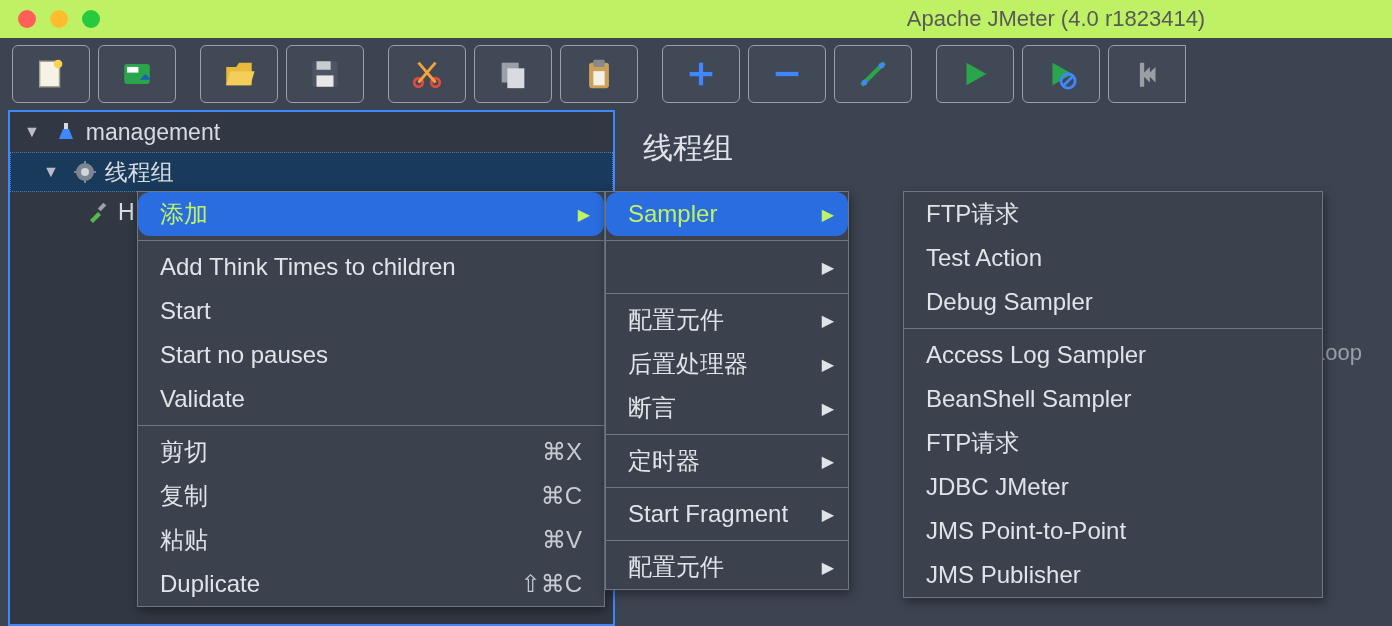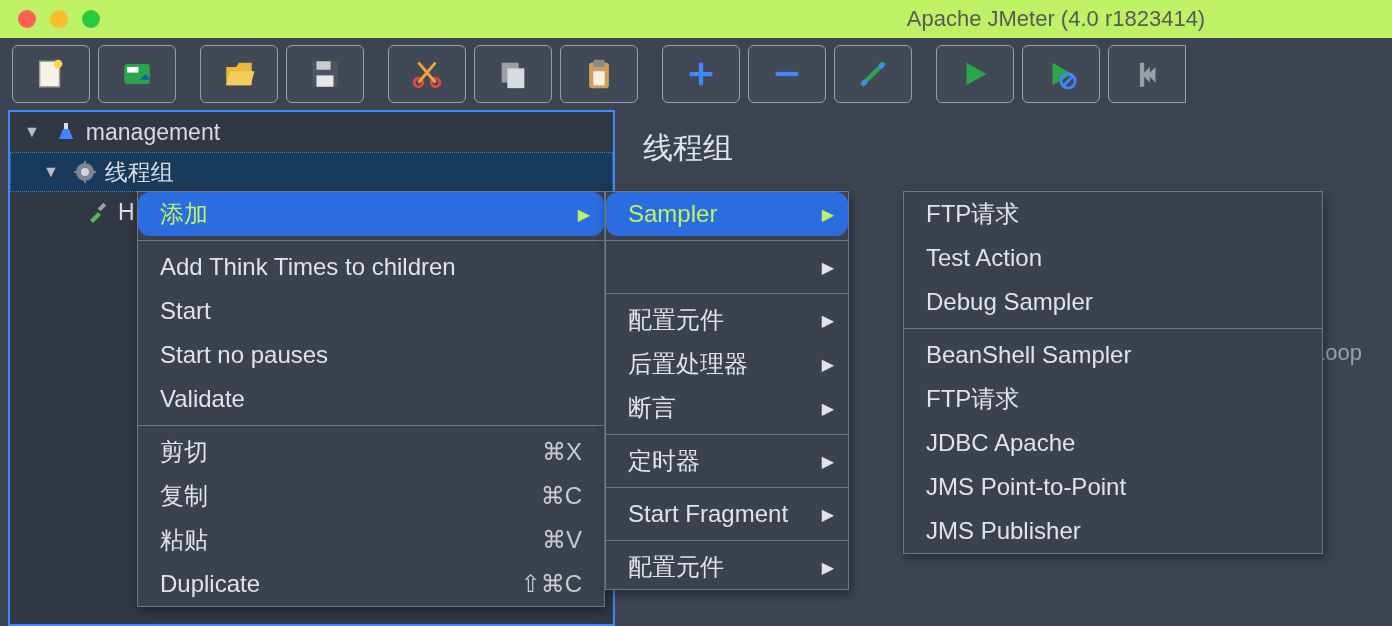--- a/index.html
+++ b/index.html
@@ -277,27 +277,30 @@
       <span>FTP请求</span>
     </div>
   <div class="menu-item">
       <span>Test Action</span>
     </div>
   <div class="menu-item">
       <span>Debug Sampler</span>
     </div>
   <div class="menu-sep"></div>
   <div class="menu-item">
+      <span>Access Log Sampler</span>
+    </div>
+  <div class="menu-item">
       <span>BeanShell Sampler</span>
     </div>
   <div class="menu-item">
       <span>FTP请求</span>
     </div>
   <div class="menu-item">
-      <span>JDBC Apache</span>
+      <span>JDBC JMeter</span>
     </div>
   <div class="menu-item">
       <span>JMS Point-to-Point</span>
     </div>
   <div class="menu-item">
       <span>JMS Publisher</span>
     </div>
 </div>
 
 </body></html>

